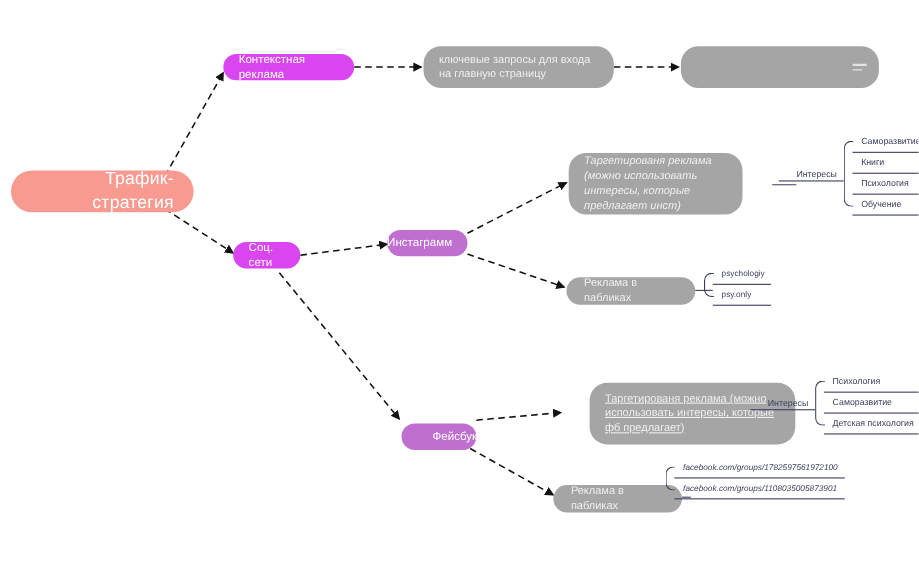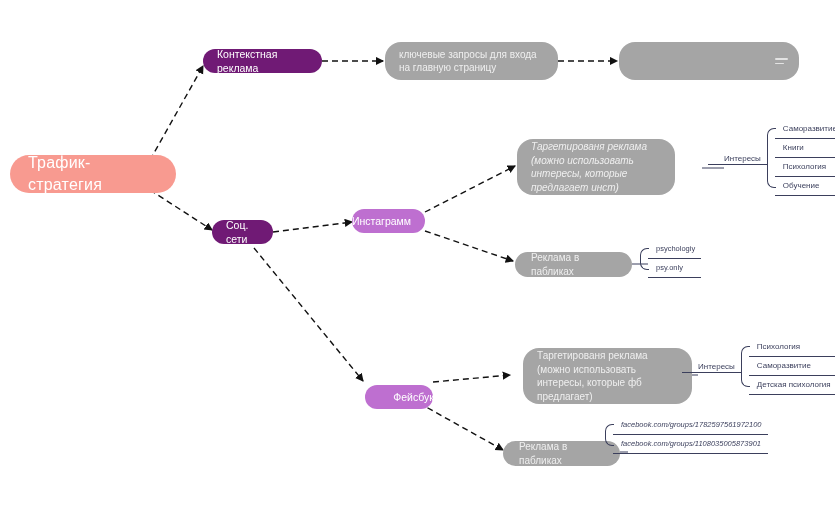--- a/index.html
+++ b/index.html
@@ -37,21 +37,21 @@
     line-height: 1.35;
   }
   .node.root {
     background: #F89A90;
     font-size: 16px;
     border-radius: 24px;
     padding: 0 18px;
     letter-spacing: .2px;
   }
   .node.pink {
-    background: #701a75;
+    background: #d946ef;
     font-size: 10.5px;
     padding: 0 14px;
     justify-content: center;
   }
   .node.purple {
     background: #BE6FD0;
     font-size: 10.5px;
     padding: 0 14px;
     justify-content: center;
   }
@@ -175,21 +175,21 @@
     <path d="M433,382 L510,375" stroke="#111111" stroke-width="1.4" fill="none" stroke-dasharray="6,4" marker-end="url(#arrow)"></path>
 
     <path d="M410,398 L503,450" stroke="#111111" stroke-width="1.4" fill="none" stroke-dasharray="6,4" marker-end="url(#arrow)"></path>
 
     <path d="M702,168 L724,168" stroke="#3b3f5c" stroke-width="1" fill="none"></path>
     <path d="M632,264 L648,264" stroke="#3b3f5c" stroke-width="1" fill="none"></path>
     <path d="M681,375 L698,375" stroke="#3b3f5c" stroke-width="1" fill="none"></path>
     <path d="M620,452 L628,452" stroke="#3b3f5c" stroke-width="1" fill="none"></path>
   </svg>
 
-  <div class="node root" style="left:10px; top:155px; width:166px; height:38px;">
+  <div class="node root" style="left:10px; top:155px; width:166px; height:38px;text-align:right;">
     <span class="node-label">Трафик-стратегия</span>
   </div>
 
   <div class="node pink" style="left:203px; top:49px; width:119px; height:24px;">
     <span class="node-label">Контекстная реклама</span>
   </div>
 
   <div class="node pink" style="left:212px; top:220px; width:61px; height:24px;">
     <span class="node-label">Соц. сети</span>
   </div>
@@ -214,21 +214,21 @@
   </div>
 
   <div class="node gray" style="left:517px; top:139px; width:158px; height:56px;font-style:italic;">
     <span class="node-label">Таргетированя реклама (можно использовать интересы, которые предлагает инст)</span>
   </div>
 
   <div class="node gray single" style="left:515px; top:252px; width:117px; height:25px;">
     <span class="node-label">Реклама в пабликах</span>
   </div>
 
-  <div class="node gray" style="left:523px; top:348px; width:169px; height:56px;">
+  <div class="node gray" style="left:536px; top:348px; width:187px; height:56px;text-decoration:underline;">
     <span class="node-label">Таргетированя реклама (можно использовать интересы, которые фб предлагает)</span>
   </div>
 
   <div class="node gray single" style="left:503px; top:441px; width:117px; height:25px;">
     <span class="node-label">Реклама в пабликах</span>
   </div>
 
   <div class="subgroup" style="left:724px; top:120px;">
     <div class="sub-parent">
       <span>Интересы</span>

